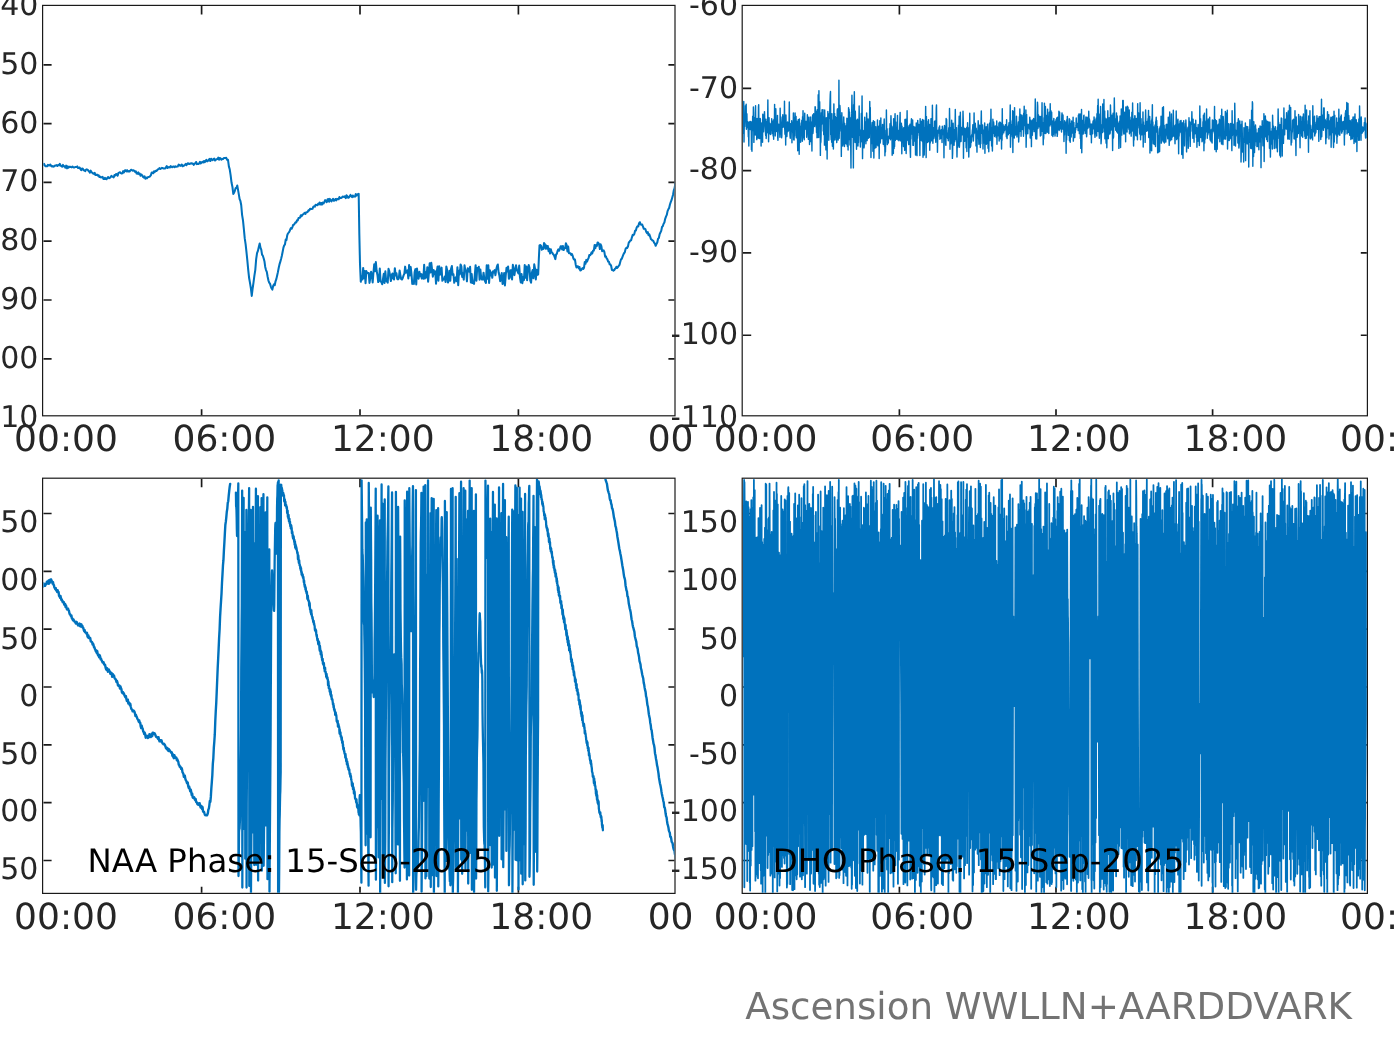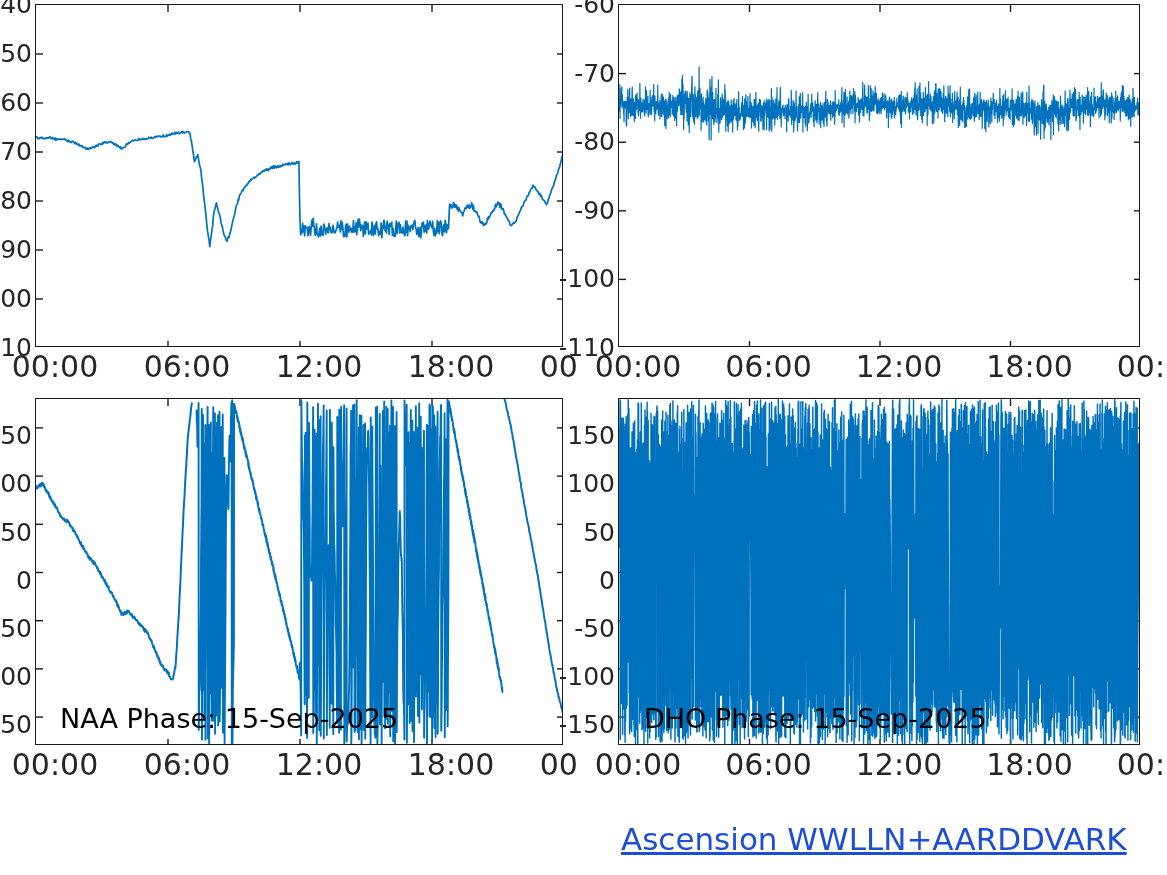--- a/index.html
+++ b/index.html
@@ -153,21 +153,21 @@
     <div class="ytick" style="top:286.2px;">-100</div>
     <div class="ytick" style="top:334.4px;">-150</div>
   </div>
   <div class="xtick-clip" style="left:0;top:360px;width:580px;height:34px;">
     <div class="xtick" style="left:35px;">00:00</div>
     <div class="xtick" style="left:167px;">06:00</div>
     <div class="xtick" style="left:299px;">12:00</div>
     <div class="xtick" style="left:431px;">18:00</div>
     <div class="xtick" style="left:563px;">00:00</div>
   </div>
-  <div class="panel-label" style="left:60px;top:315px;text-align:right;">NAA Phase: 15-Sep-2025</div>
+  <div class="panel-label" style="left:73px;top:315px;text-align:right;">NAA Phase: 15-Sep-2025</div>
 </div>
 
 <div class="panel" style="left:560px;top:390px;width:607px;height:400px;">
   <div class="axes-box" style="left:58px;top:8px;width:522px;height:347px;">
     <svg id="svg-dho-phase" width="522" height="347" viewBox="0 0 522 347">
         <line x1="130.5" y1="347" x2="130.5" y2="340" stroke="#1a1a1a" stroke-width="1.4"></line>
         <line x1="130.5" y1="0" x2="130.5" y2="7" stroke="#1a1a1a" stroke-width="1.4"></line>
         <line x1="261" y1="347" x2="261" y2="340" stroke="#1a1a1a" stroke-width="1.4"></line>
         <line x1="261" y1="0" x2="261" y2="7" stroke="#1a1a1a" stroke-width="1.4"></line>
         <line x1="391.5" y1="347" x2="391.5" y2="340" stroke="#1a1a1a" stroke-width="1.4"></line>
@@ -201,13 +201,13 @@
   <div class="xtick-clip" style="left:0;top:360px;width:607px;height:34px;">
     <div class="xtick" style="left:58px;">00:00</div>
     <div class="xtick" style="left:188.5px;">06:00</div>
     <div class="xtick" style="left:319px;">12:00</div>
     <div class="xtick" style="left:449.5px;">18:00</div>
     <div class="xtick" style="left:580px;">00:00</div>
   </div>
   <div class="panel-label" style="left:84px;top:315px;">DHO Phase: 15-Sep-2025</div>
 </div>
 
-<div class="footer-note" style="left:621px;top:824px;color:#1d4ed8;text-decoration:underline;">Ascension WWLLN+AARDDVARK</div>
+<div class="footer-note" style="left:621px;top:824px;color:#737373;">Ascension WWLLN+AARDDVARK</div>
 
 </body></html>

